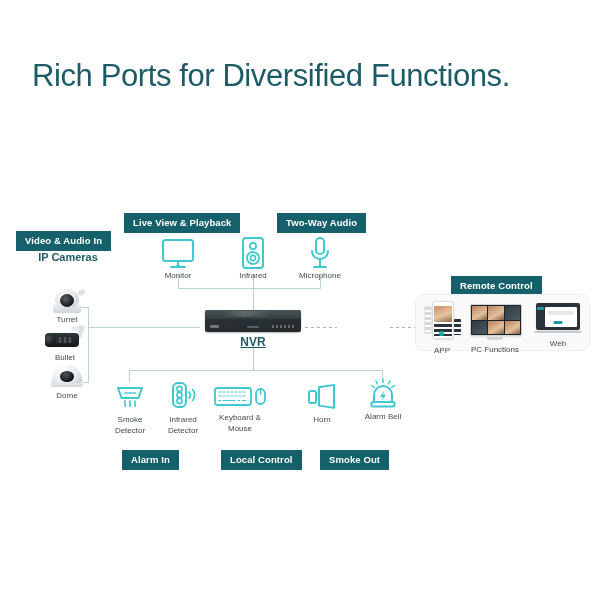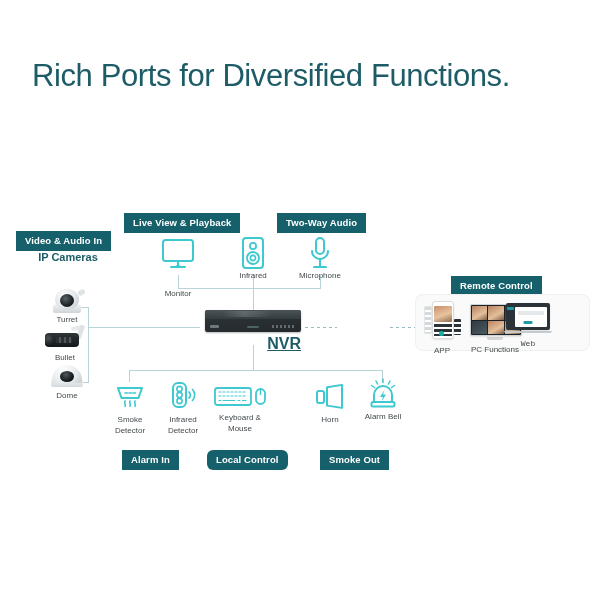--- a/index.html
+++ b/index.html
@@ -75,21 +75,21 @@
   }
   .nvr-logo{
     position:absolute;left:5px;bottom:4px;width:9px;height:3px;
     background:rgba(200,210,214,.45);border-radius:1px;
   }
   .nvr-ports{
     position:absolute;right:5px;bottom:4px;width:24px;height:3px;
     background:repeating-linear-gradient(to right,rgba(190,200,205,.4) 0 2px,transparent 2px 4px);
   }
   .nvr-label{
-    font-size:16px;color:#1d5c66;font-weight:bold;text-align:right;text-decoration:underline;
+    font-size:12px;color:#1d5c66;font-weight:bold;text-align:center;text-decoration:underline;
   }
 
   
   .cloud-wrap{width:58px;height:30px;position:relative;}
   .cloud-txt{
     position:absolute;left:0;right:0;top:13px;text-align:center;
     font-size:7.5px;color:#8fd7de;font-weight:bold;z-index:3;letter-spacing:.1px;
   }
 
   
@@ -233,21 +233,21 @@
 
   <div class="abs" style="left:148px;top:238px;width:60px;">
     <div style="margin:0 auto;width:36px;">
       <svg width="36" height="32" viewBox="0 0 36 32">
         <rect x="3" y="2" width="30" height="21" rx="2.5" fill="none" stroke="#3ec8d0" stroke-width="2"></rect>
         <path d="M18 23 L18 27" stroke="#3ec8d0" stroke-width="2"></path>
         <path d="M11 29 L25 29" stroke="#3ec8d0" stroke-width="2" stroke-linecap="round"></path>
         <path d="M13.5 29 L18 26.5 L22.5 29 Z" fill="#3ec8d0"></path>
       </svg>
     </div>
-    <div class="cap" style="margin-top:19px;">Monitor</div>
+    <div class="cap" style="margin-top:1px;">Monitor</div>
   </div>
 
   <div class="abs" style="left:223px;top:236px;width:60px;">
     <div style="margin:0 auto;width:26px;">
       <svg width="26" height="34" viewBox="0 0 26 34">
         <rect x="3" y="2" width="20" height="30" rx="3" fill="none" stroke="#3ec8d0" stroke-width="2"></rect>
         <circle cx="13" cy="10" r="3.1" fill="none" stroke="#3ec8d0" stroke-width="1.8"></circle>
         <circle cx="13" cy="22" r="6" fill="none" stroke="#3ec8d0" stroke-width="1.8"></circle>
         <circle cx="13" cy="22" r="2.6" fill="none" stroke="#3ec8d0" stroke-width="1.6"></circle>
       </svg>
@@ -309,21 +309,21 @@
           <div class="tv-cell d"></div>
             <div class="tv-cell"></div>
             <div class="tv-cell"></div>
         </div>
       </div>
       <div class="tv-stand"></div>
     </div>
     <div class="cap" style="margin-top:5px;">PC Functions</div>
   </div>
 
-  <div class="abs" style="left:502px;top:303px;width:52px;font-family:Liberation Mono, monospace;">
+  <div class="abs" style="left:532px;top:303px;width:52px;">
     <div class="laptop" style="margin:0 auto;">
       <div class="lap-screen">
         <div class="lap-nav"></div>
         <div class="lap-win"></div>
         <div class="lap-line"></div>
         <div class="lap-btn"></div>
       </div>
       <div class="lap-base"></div>
     </div>
     <div class="cap" style="margin-top:5px;">Web</div>
@@ -368,21 +368,21 @@
           <path d="M6 16.5 L8 16.5 M10 16.5 L22 16.5 M25 16.5 L27 16.5 M29.5 16.5 L33 16.5"></path>
         </g>
         <rect x="43" y="5" width="9" height="15" rx="4.5" fill="none" stroke="#3ec8d0" stroke-width="1.8"></rect>
         <path d="M47.5 6 L47.5 11" stroke="#3ec8d0" stroke-width="1.4"></path>
       </svg>
     </div>
     <div class="cap" style="margin-top:3px;">Keyboard &amp;
 Mouse</div>
   </div>
 
-  <div class="abs" style="left:304px;top:384px;width:52px;">
+  <div class="abs" style="left:296px;top:384px;width:52px;">
     <div style="margin:0 auto;width:32px;">
       <svg width="32" height="26" viewBox="0 0 32 26">
         <rect x="3" y="7" width="7" height="12" rx="2" fill="none" stroke="#3ec8d0" stroke-width="2"></rect>
         <path d="M13 3 L28 0.5 L28 25.5 L13 23 Z" fill="none" stroke="#3ec8d0" stroke-width="2" stroke-linejoin="round" transform="translate(0,0.5) scale(1,0.92)"></path>
       </svg>
     </div>
     <div class="cap" style="margin-top:5px;">Horn</div>
   </div>
 
   <div class="abs" style="left:357px;top:378px;width:52px;">
@@ -397,16 +397,16 @@
         </g>
         <path d="M7 24 L7 17 a9 9 0 0 1 18 0 L25 24 Z" fill="none" stroke="#3ec8d0" stroke-width="2" stroke-linejoin="round"></path>
         <rect x="4.5" y="24" width="23" height="4.5" rx="1.5" fill="none" stroke="#3ec8d0" stroke-width="2"></rect>
         <path d="M17.5 12 L13 19 L16 19 L14.5 23.5 L19 16.5 L16 16.5 Z" fill="#3ec8d0"></path>
       </svg>
     </div>
     <div class="cap" style="margin-top:2px;">Alarm Bell</div>
   </div>
 
   <div class="abs badge" style="left:122px;top:450px;">Alarm In</div>
-  <div class="abs badge" style="left:207px;top:450px;border-radius:6px;">Local Control</div>
+  <div class="abs badge" style="left:221px;top:450px;">Local Control</div>
   <div class="abs badge" style="left:320px;top:450px;">Smoke Out</div>
 
 </div>
 
 </body></html>

